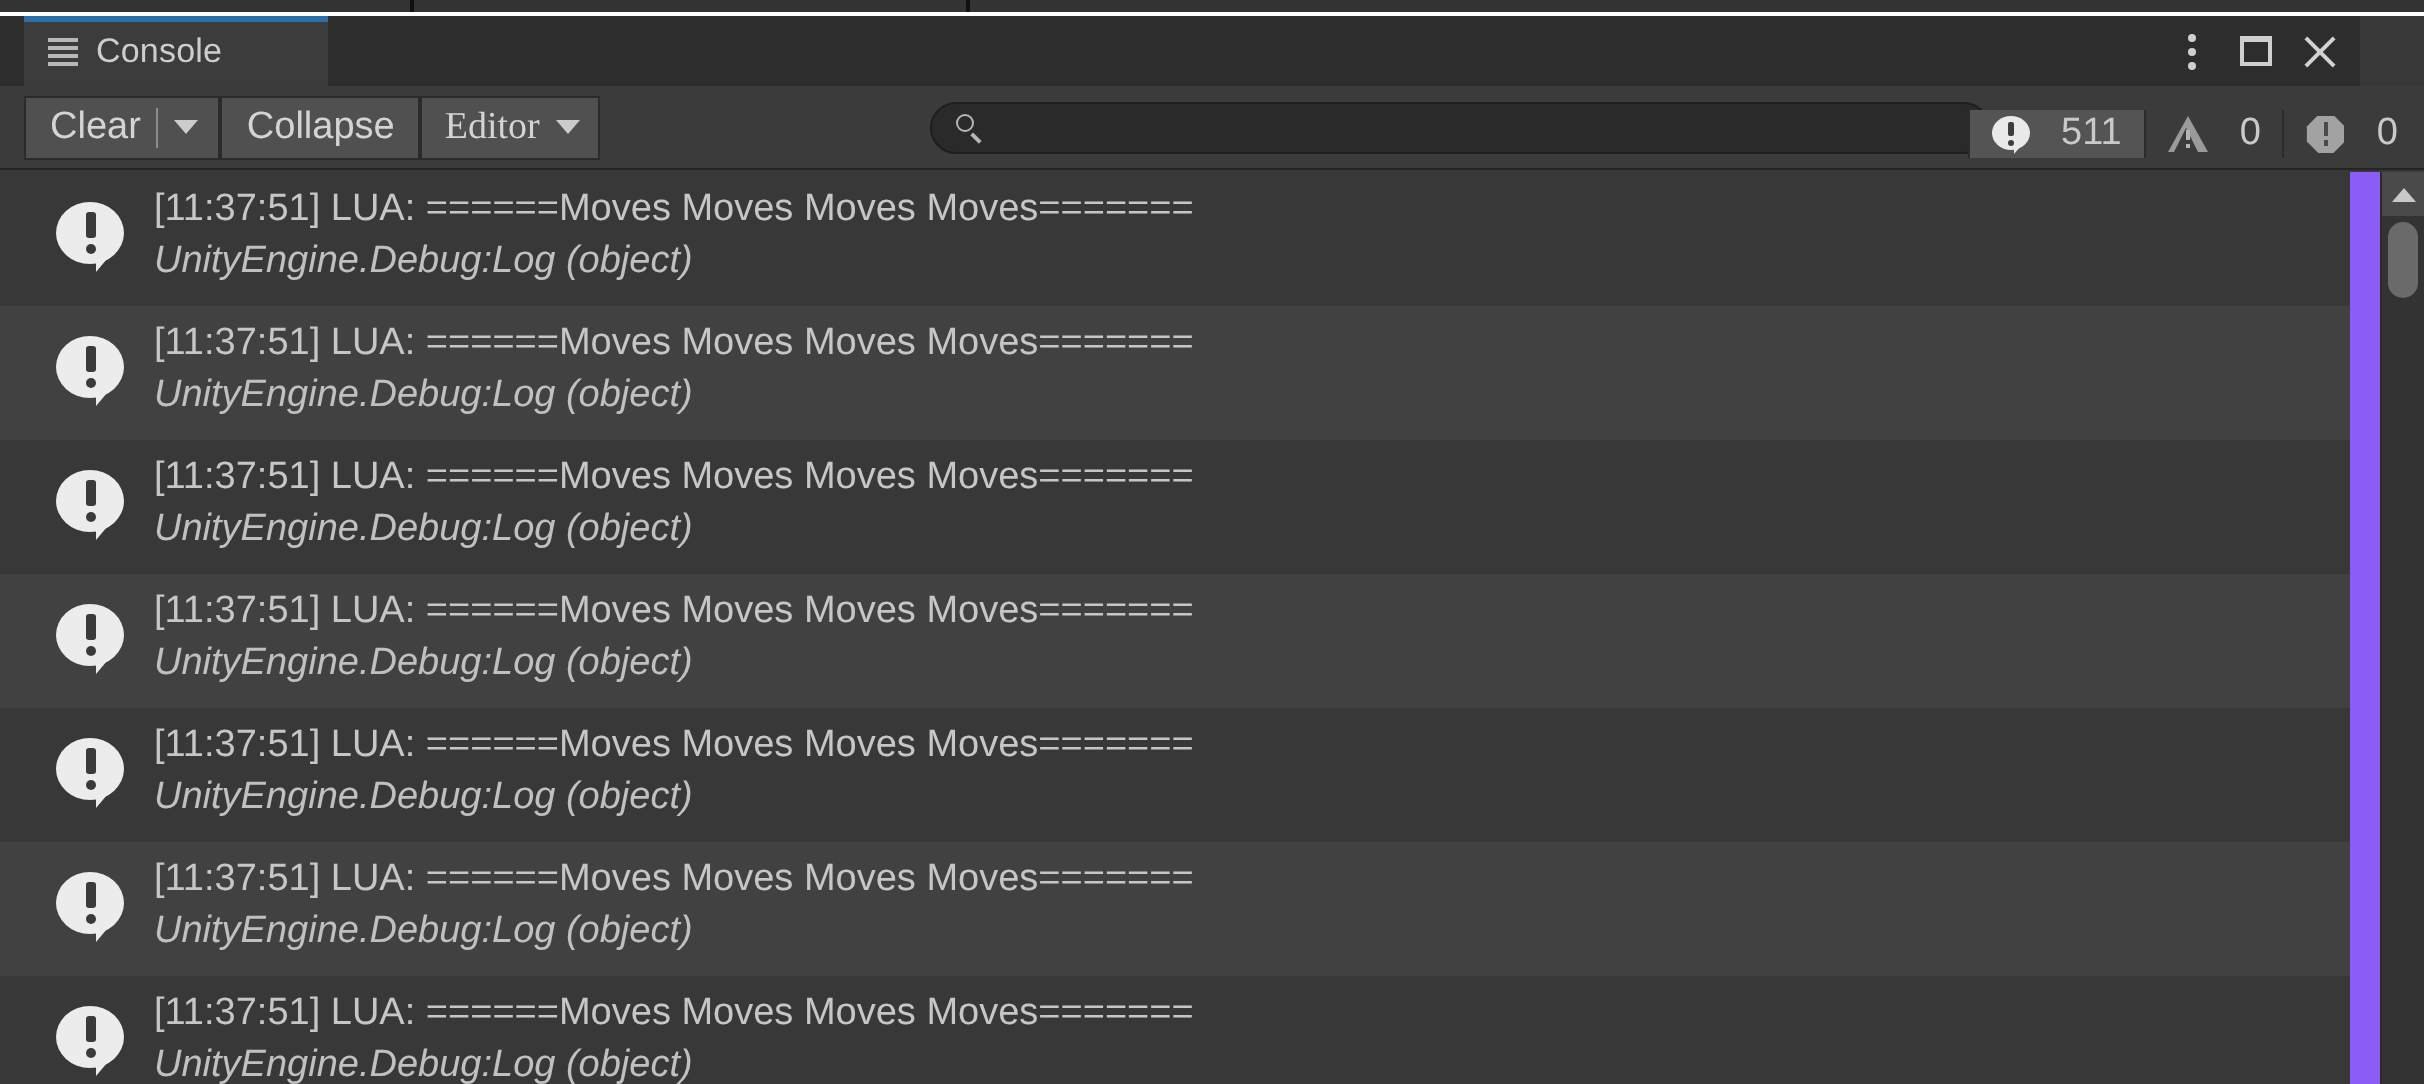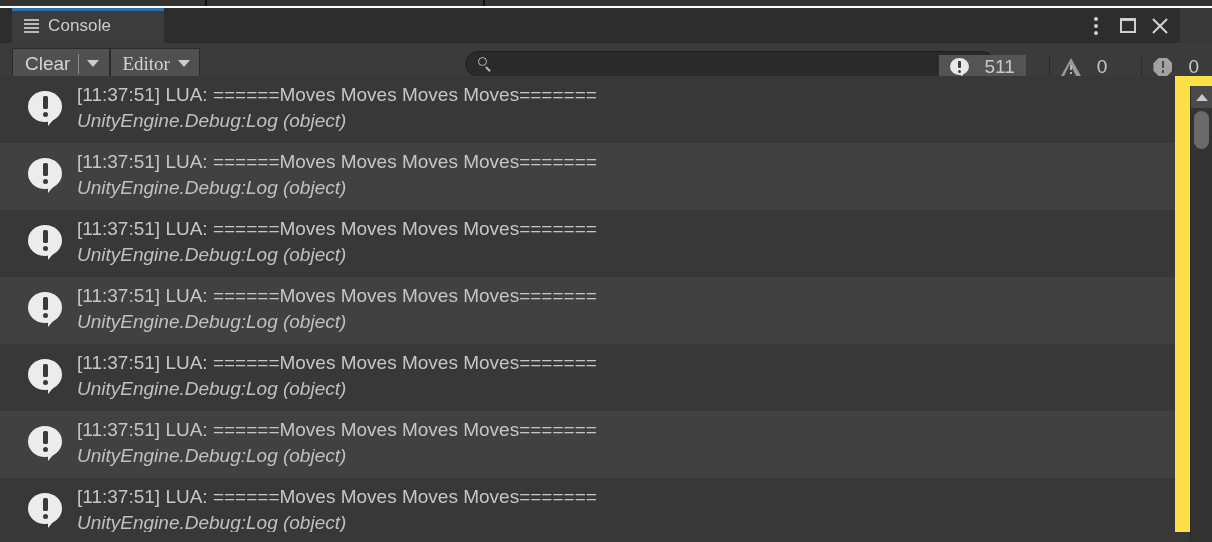--- a/index.html
+++ b/index.html
@@ -257,21 +257,20 @@
     display: flex;
     align-items: center;
     justify-content: center;
     gap: 16px;
     padding: 0 11px;
     box-sizing: border-box;
     background: #3b3b3b;
     border-left: 1px solid #2b2b2b;
     color: #c9c9c9;
     font-size: 19px;
-    margin-left: 23px;
   }
   .counter.active { background: #545454; }
 
   .ic-error {
     position: relative;
     width: 19px; height: 19px;
   }
   .ic-error .bub {
     position: absolute;
     left: 0; top: 0;
@@ -354,24 +353,24 @@
   .ic-info .dot {
     position: absolute;
     left: 8.5px; top: 12.5px;
     width: 2.5px; height: 2.5px;
     background: #4a4a4a;
   }
 
   
   .loglist {
     position: absolute;
-    top: 76px; left: 0;
+    top: 86px; left: 0;
     width: 1212px;
     height: 456px;
-    background: #fde047;
+    background: #8b5cf6;
     overflow: hidden;
   }
   .logrow {
     position: relative;
     height: 67px;
     width: 1175px;
     box-sizing: border-box;
     display: flex;
     align-items: flex-start;
     padding-left: 28px;
@@ -516,20 +515,23 @@
       </div>
     </div>
   </div>
 
   <div class="toolbar">
     <div class="tbtn clear">
       <span>Clear</span>
       <span class="vbar"></span>
       <span class="caret"></span>
     </div>
+    <div class="tbtn">
+      <span>Collapse</span>
+    </div>
     <div class="tbtn editor">
       <span>Editor</span>
       <span class="caret"></span>
     </div>
   </div>
 
   <div class="search-wrap">
     <span class="mag">
         <b></b>
         <i></i>

